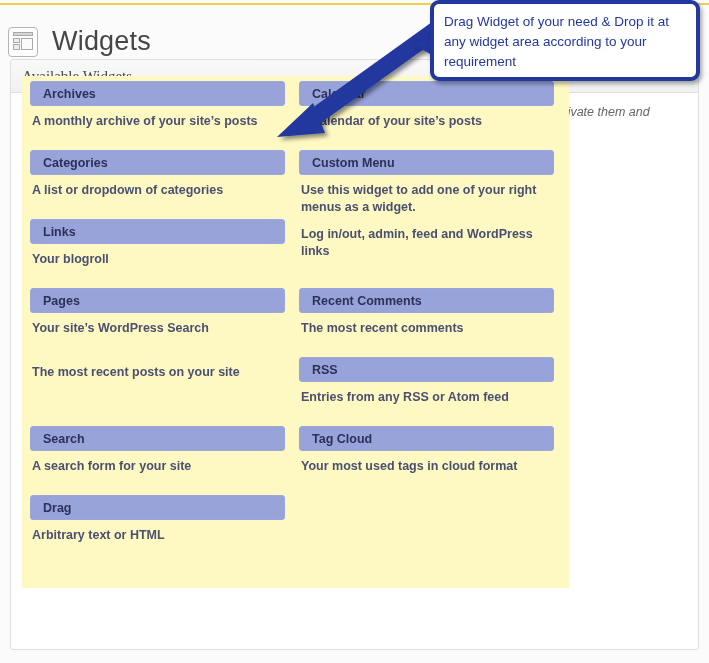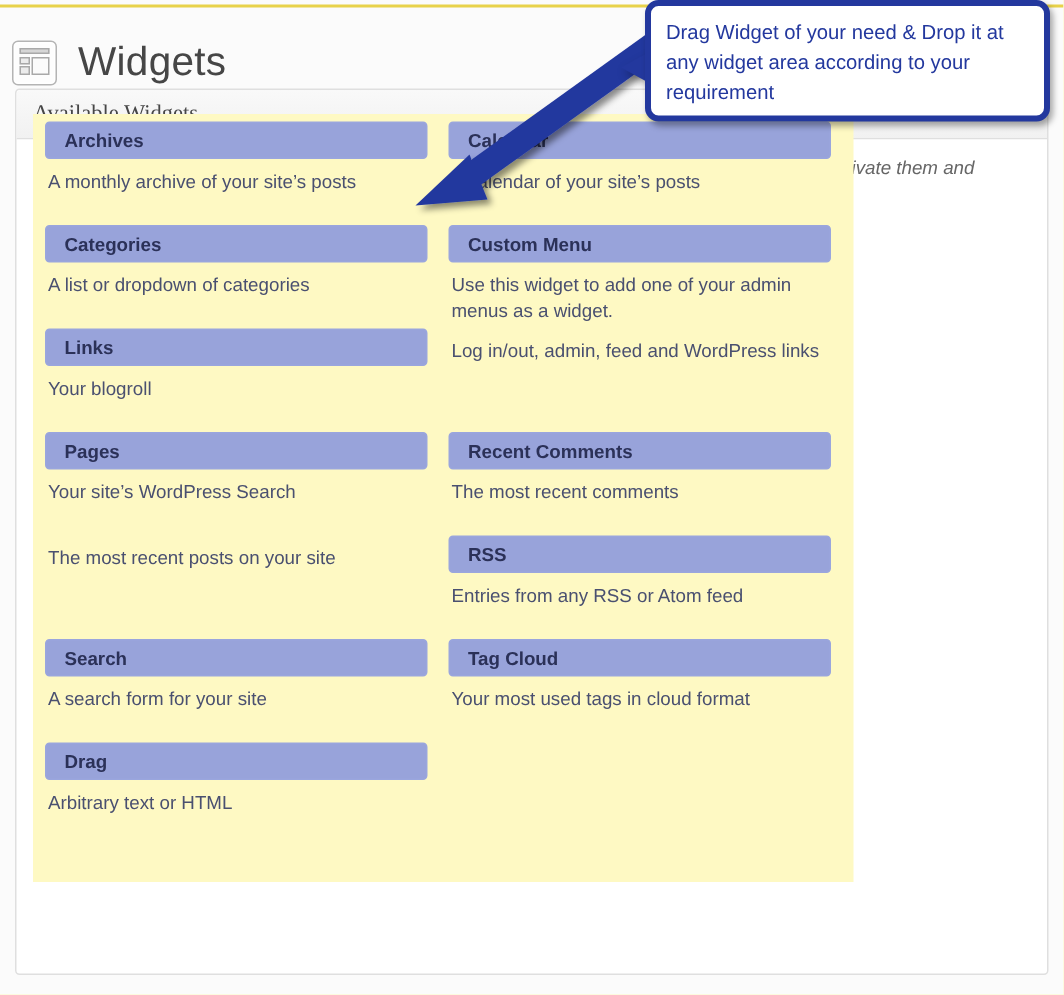--- a/index.html
+++ b/index.html
@@ -154,20 +154,21 @@
     font-size: 12.5px;
     font-weight: bold;
     color: #2b3158;
   }
   .widget-desc {
     margin-top: 7px;
     padding-left: 2px;
     font-size: 12.5px;
     line-height: 17px;
     color: #4a5070;
+    font-weight: bold;
   }
 
   
   #callout {
     position: absolute;
     left: 430px;
     top: 0;
     width: 270px;
     height: 81px;
     background: #ffffff;
@@ -255,21 +256,21 @@
         <div class="widget-desc">Arbitrary text or HTML</div>
       </div>
     </div>
   <div class="widget-col" id="col-right">
       <div class="widget" style="top: 5px;">
         <div class="widget-title">Calendar</div>
         <div class="widget-desc">A calendar of your site’s posts</div>
       </div>
       <div class="widget" style="top: 74px;">
         <div class="widget-title">Custom Menu</div>
-        <div class="widget-desc">Use this widget to add one of your admin menus as a widget.</div>
+        <div class="widget-desc">Use this widget to add one of your right menus as a widget.</div>
       </div>
       <div class="widget" style="top: 143px;">
         <div class="widget-desc">Log in/out, admin, feed and WordPress links</div>
       </div>
       <div class="widget" style="top: 212px;">
         <div class="widget-title">Recent Comments</div>
         <div class="widget-desc">The most recent comments</div>
       </div>
       <div class="widget" style="top: 281px;">
         <div class="widget-title">RSS</div>

